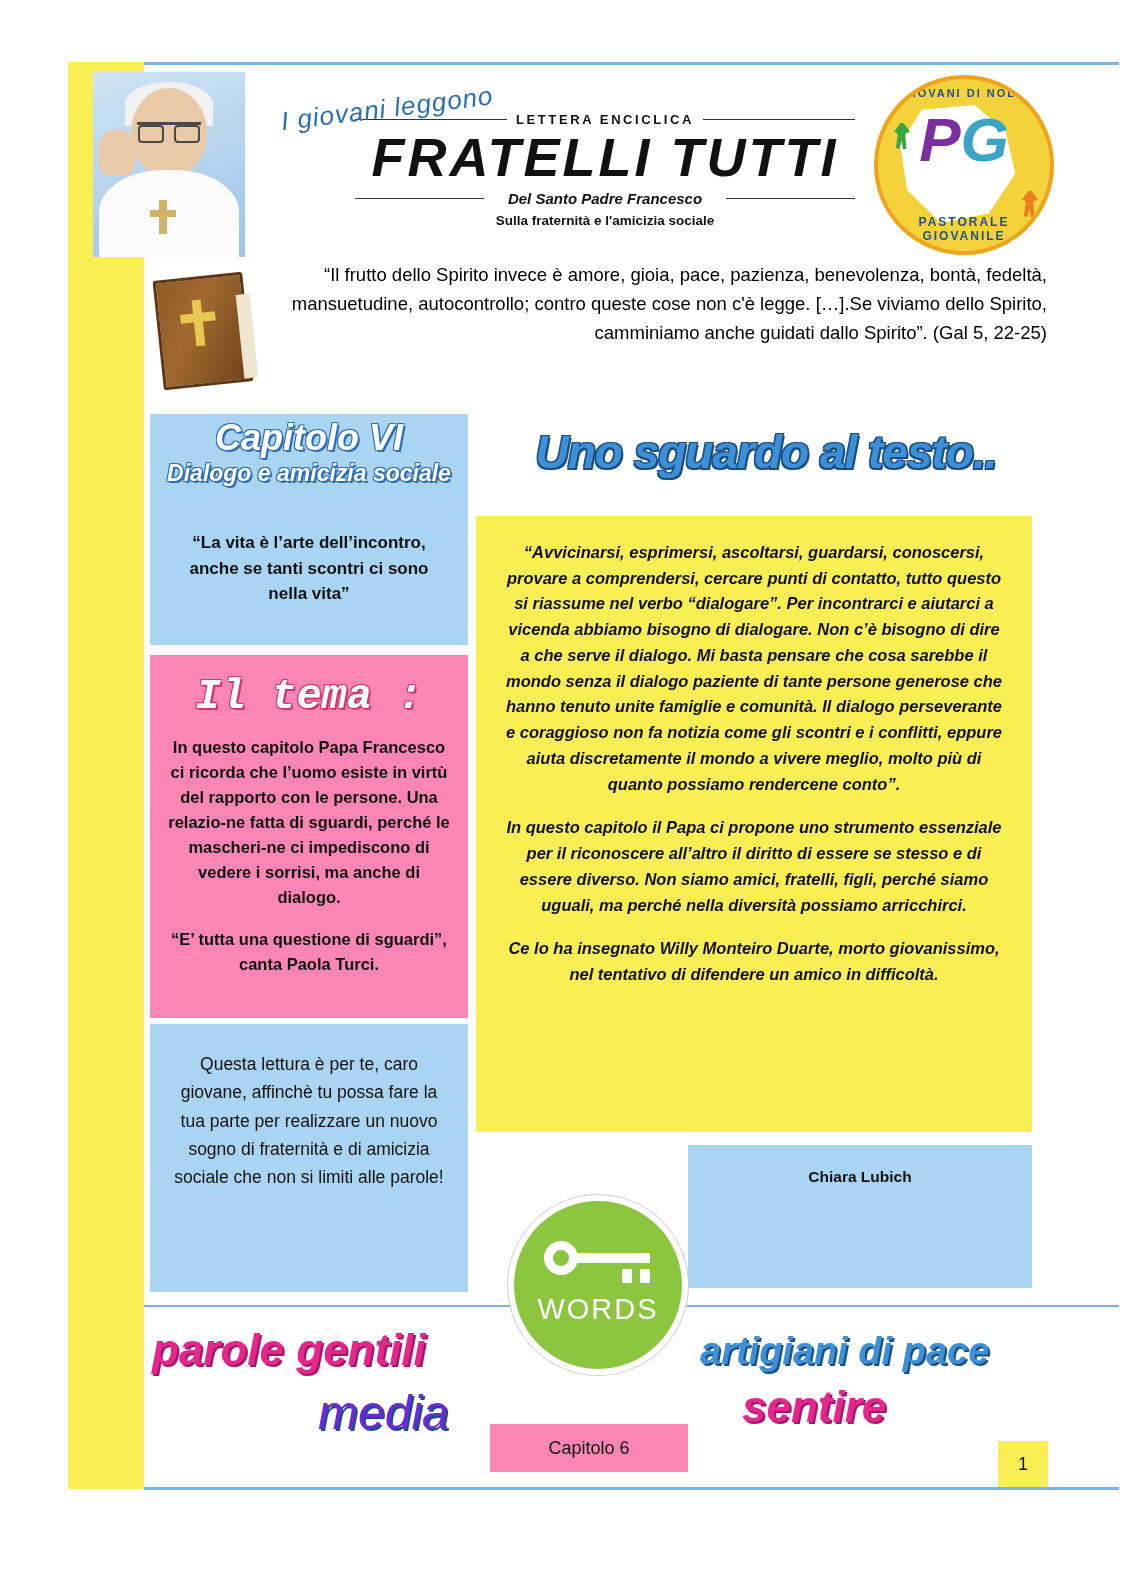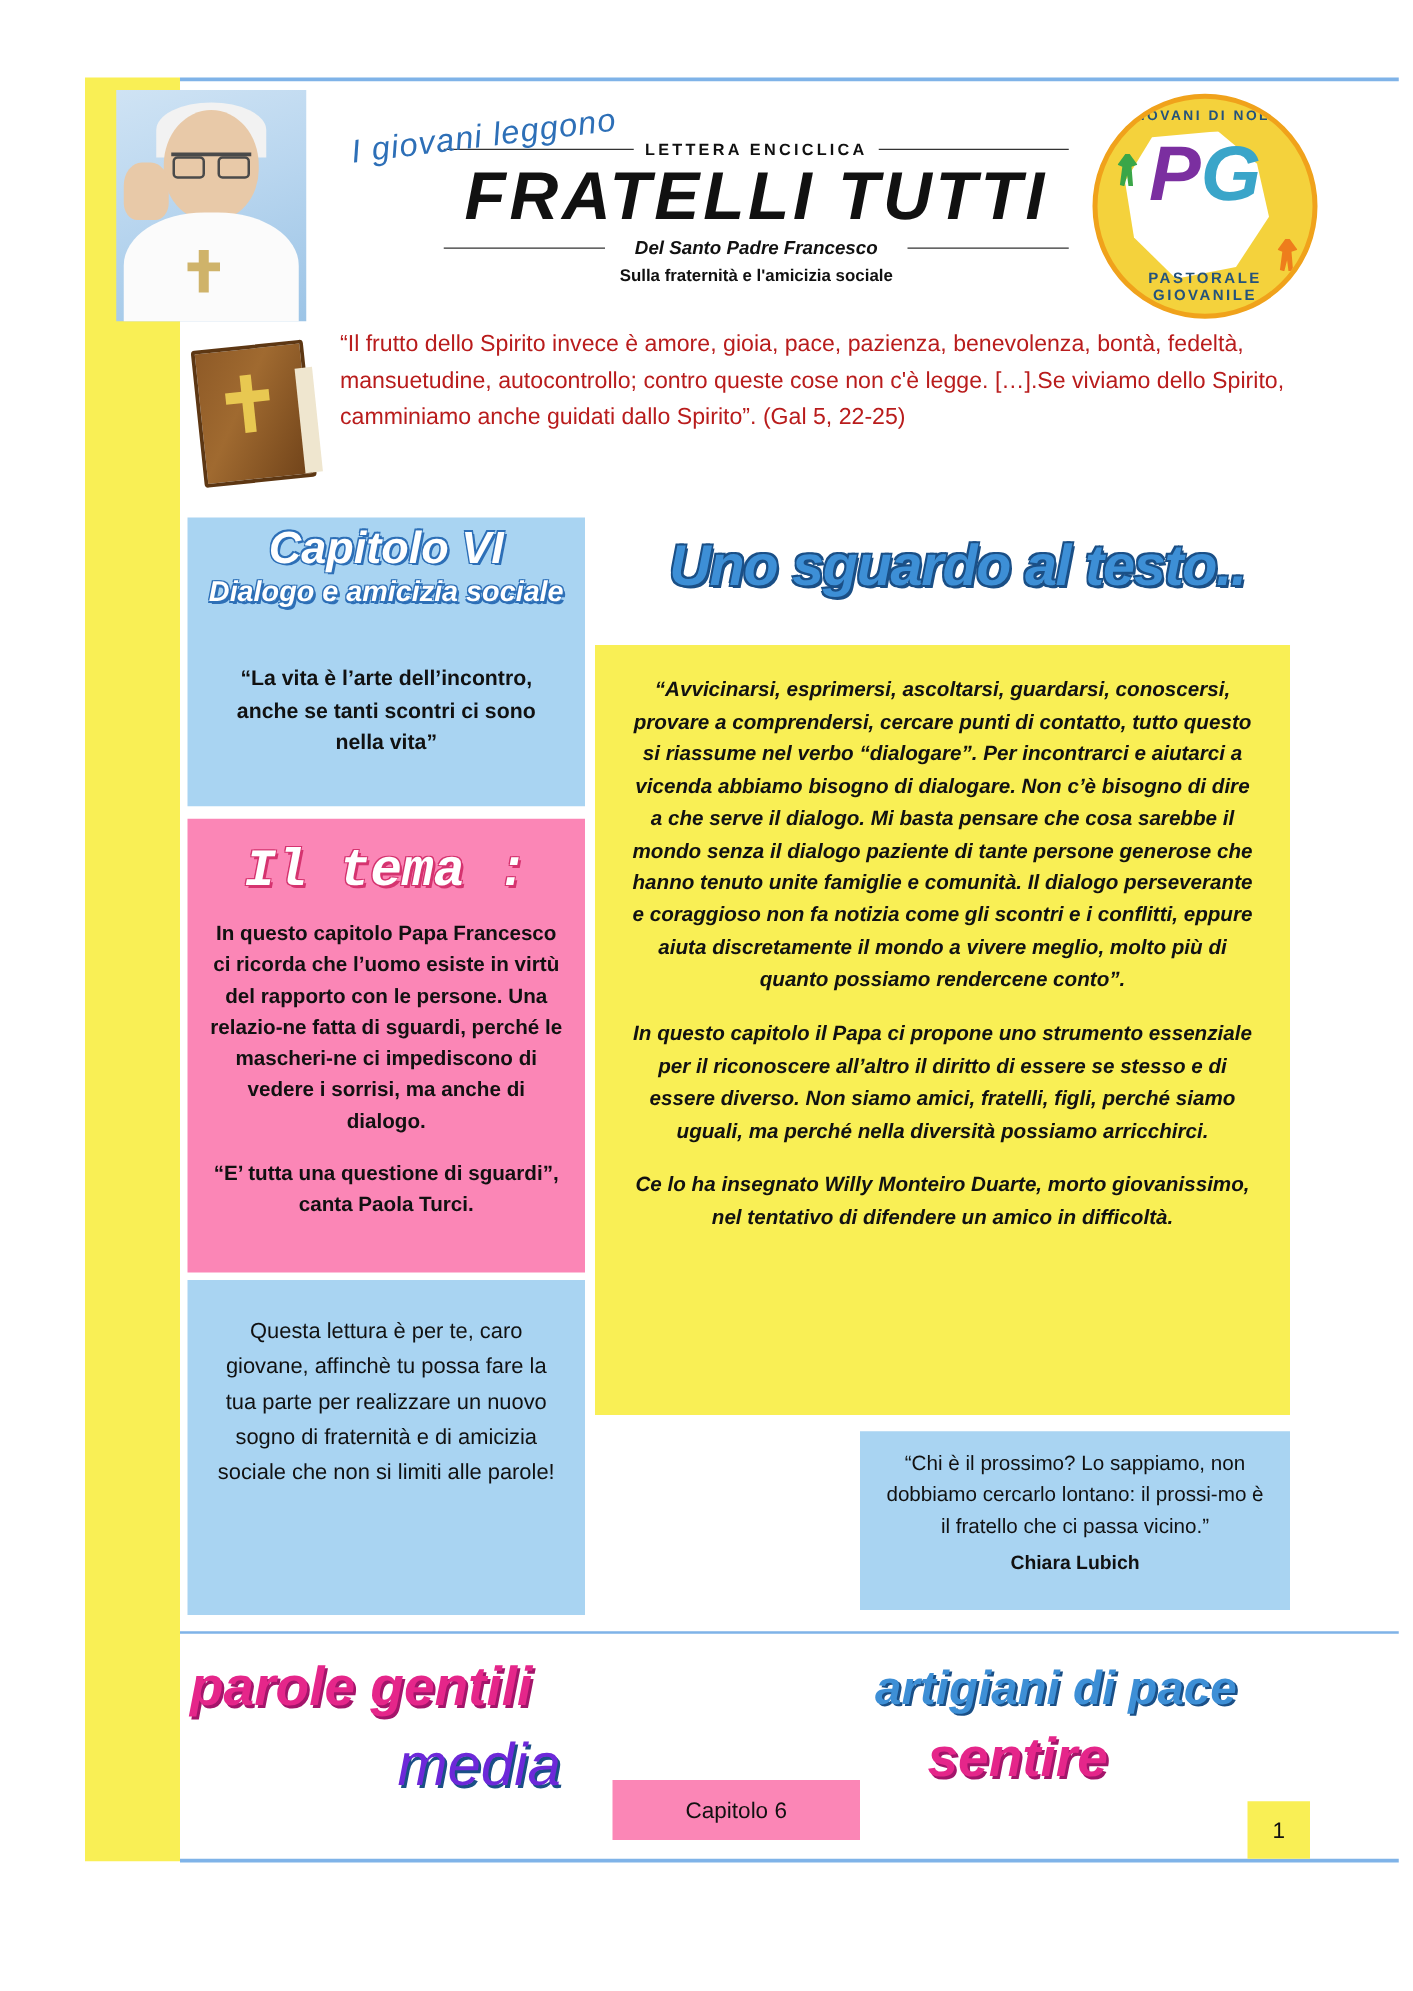--- a/index.html
+++ b/index.html
@@ -275,22 +275,22 @@
     width: 35px; height: 9px;
     background: #e8c851;
   }
   .bible-quote {
     position: absolute;
     left: 272px;
     top: 260px;
     width: 775px;
     font-size: 18.5px;
     line-height: 1.58;
-    color: #b91c1c;
-    text-align: left;
+    color: #000000;
+    text-align: right;
   }
 
   
   .cap-header {
     position: absolute;
     left: 150px;
     top: 414px;
     width: 318px;
     height: 94px;
     background: #a9d4f2;
@@ -618,24 +618,32 @@
   <div class="lettura-box">Questa lettura è per te, caro giovane, affinchè tu possa fare la tua parte per realizzare un nuovo sogno di fraternità e di amicizia sociale che non si limiti alle parole!</div>
 
   <div class="sguardo-title">Uno sguardo al testo..</div>
   <div class="yellow-box">
     <p>“Avvicinarsi, esprimersi, ascoltarsi, guardarsi, conoscersi, provare a comprendersi, cercare punti di contatto, tutto questo si riassume nel verbo “dialogare”. Per incontrarci e aiutarci a vicenda abbiamo bisogno di dialogare. Non c’è bisogno di dire a che serve il dialogo. Mi basta pensare che cosa sarebbe il mondo senza il dialogo paziente di tante persone generose che hanno tenuto unite famiglie e comunità. Il dialogo perseverante e coraggioso non fa notizia come gli scontri e i conflitti, eppure aiuta discretamente il mondo a vivere meglio, molto più di quanto possiamo rendercene conto”.</p>
     <p class="plain">In questo capitolo il Papa ci propone uno strumento essenziale per il riconoscere all’altro il diritto di essere se stesso e di essere diverso. Non siamo amici, fratelli, figli, perché siamo uguali, ma perché nella diversità possiamo arricchirci.</p>
     <p class="plain">Ce lo ha insegnato Willy Monteiro Duarte, morto giovanissimo, nel tentativo di difendere un amico in difficoltà.</p>
   </div>
 
   <div class="lubich-box">
-    <div>“Chi è il prossimo? Lo sappiamo, non dobbiamo cercarlo lontano: il prossi-mo è il fratello che ci passa vicino.”</div>
     <div class="author">Chiara Lubich</div>
   </div>
 
+  <div class="words-badge">
+    <div class="key">
+      <div class="bow"></div>
+      <div class="shaft"></div>
+      <div class="tooth1"></div>
+      <div class="tooth2"></div>
+    </div>
+    <div class="wlabel">WORDS</div>
+  </div>
 
   <div class="w-parole">parole gentili</div>
   <div class="w-media">media</div>
   <div class="w-artigiani">artigiani di pace</div>
   <div class="w-sentire">sentire</div>
 
   <div class="cap-footer">Capitolo  6</div>
   <div class="page-num">1</div>
 
 </div>

